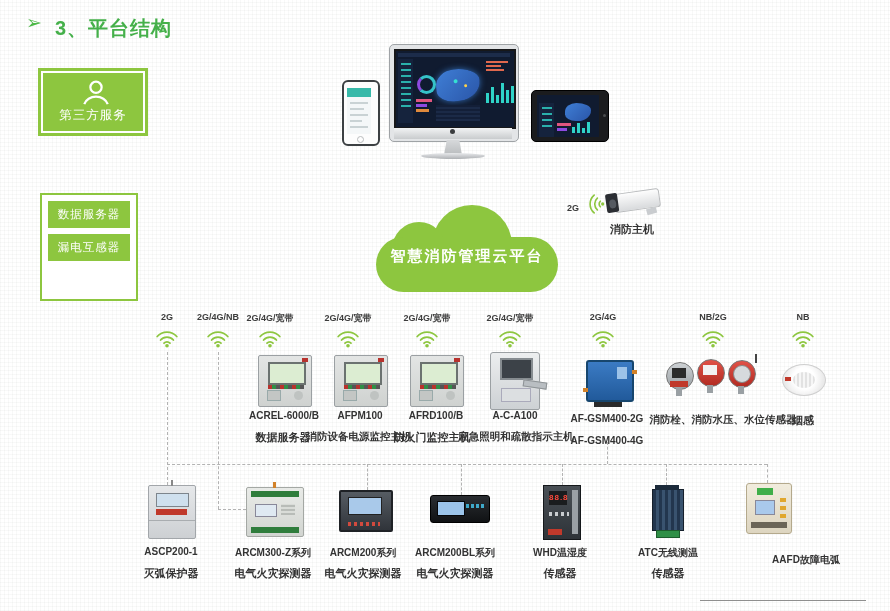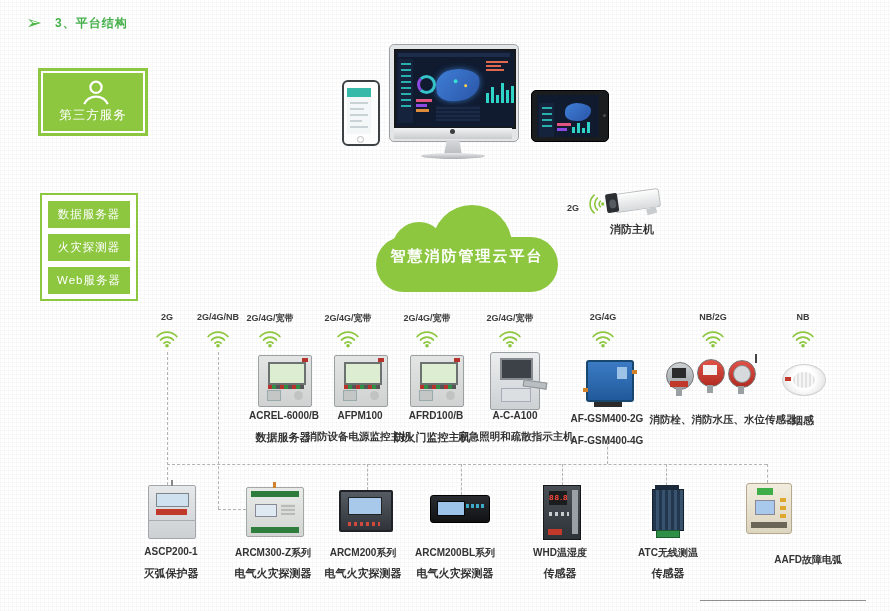--- a/index.html
+++ b/index.html
@@ -8,21 +8,21 @@
     background-color:#ffffff;
     background-image:
       repeating-linear-gradient(0deg, rgba(120,130,120,.05) 0 1px, transparent 1px 4px),
       repeating-linear-gradient(90deg, rgba(120,130,120,.05) 0 1px, transparent 1px 4px);
     font-family:"Liberation Sans","DejaVu Sans",sans-serif;
     color:#3a3a3a;
   }
   .abs{position:absolute;}
   
   .title-arrow{font-size:19px;color:#4db848;font-weight:bold;line-height:1;}
-  .page-title{font-size:12px;font-weight:bold;color:#45b04a;letter-spacing:1px;}
+  .page-title{font-size:20px;font-weight:bold;color:#45b04a;letter-spacing:1px;}
   
   .gbox{background:#8dc63f;box-shadow:inset 0 0 0 2px #fff;border:3px solid #8dc63f;box-sizing:border-box;}
   .gframe{border:2px solid #8dc63f;background:#fff;box-sizing:border-box;}
   .gitem{position:absolute;left:6px;right:6px;background:#8dc63f;color:#fff;text-align:center;
          font-size:11.5px;letter-spacing:1px;display:flex;align-items:center;justify-content:center;}
   .gbox .lbl{position:absolute;left:0;right:0;bottom:9px;text-align:center;color:#fff;font-size:12.5px;letter-spacing:1px;}
   
   .cloud-part{position:absolute;background:#8dc63f;}
   .cloud-text{position:absolute;color:#fff;font-size:15px;font-weight:bold;letter-spacing:2px;text-align:center;}
   
@@ -151,22 +151,21 @@
   <div class="abs gbox" style="left:38px;top:68px;width:110px;height:68px;">
     <svg class="abs" style="left:40px;top:7px;" width="30" height="28" viewBox="0 0 32 28">
       <circle cx="16" cy="9" r="6" fill="none" stroke="#ffffff" stroke-width="2.4"></circle>
       <path d="M3.5 27 A 13 11 0 0 1 28.5 27" fill="none" stroke="#ffffff" stroke-width="2.4"></path>
     </svg>
     <div class="lbl">第三方服务</div>
   </div>
 
   <div class="abs gframe" style="left:40px;top:193px;width:98px;height:108px;">
     <div class="gitem" style="top:6px;height:27px;">数据服务器</div>
-    <div class="gitem" style="top:39px;height:27px;">火灾探测器</div>
-    <div class="gitem" style="top:72px;height:27px;">Web服务器</div>
+    <div class="gitem" style="top:39px;height:27px;">漏电互感器</div>
   </div>
 
 
   <div>
     <div class="cloud-part" style="left:432px;top:205px;width:80px;height:80px;border-radius:50%;"></div>
     <div class="cloud-part" style="left:392px;top:222px;width:54px;height:54px;border-radius:50%;"></div>
     <div class="cloud-part" style="left:376px;top:237px;width:182px;height:55px;border-radius:28px;"></div>
     <div class="cloud-text" style="left:376px;top:247px;width:182px;">智慧消防管理云平台</div>
   </div>
 
@@ -472,17 +471,17 @@
   <div class="abs modlbl" style="left:203px;top:546px;">ARCM300-Z系列</div>
   <div class="abs cnlbl" style="left:193px;top:566px;">电气火灾探测器</div>
   <div class="abs modlbl" style="left:293px;top:546px;">ARCM200系列</div>
   <div class="abs cnlbl" style="left:283px;top:566px;">电气火灾探测器</div>
   <div class="abs modlbl" style="left:385px;top:546px;">ARCM200BL系列</div>
   <div class="abs cnlbl" style="left:375px;top:566px;">电气火灾探测器</div>
   <div class="abs modlbl" style="left:490px;top:546px;">WHD温湿度</div>
   <div class="abs cnlbl" style="left:480px;top:566px;">传感器</div>
   <div class="abs modlbl" style="left:598px;top:546px;">ATC无线测温</div>
   <div class="abs cnlbl" style="left:588px;top:566px;">传感器</div>
-  <div class="abs modlbl" style="left:702px;top:553px;text-align:right;">AAFD故障电弧</div>
+  <div class="abs modlbl" style="left:736px;top:553px;">AAFD故障电弧</div>
 
   <div class="abs footer-line" style="left:700px;top:600px;width:166px;"></div>
 
 </div>
 
 </body></html>

